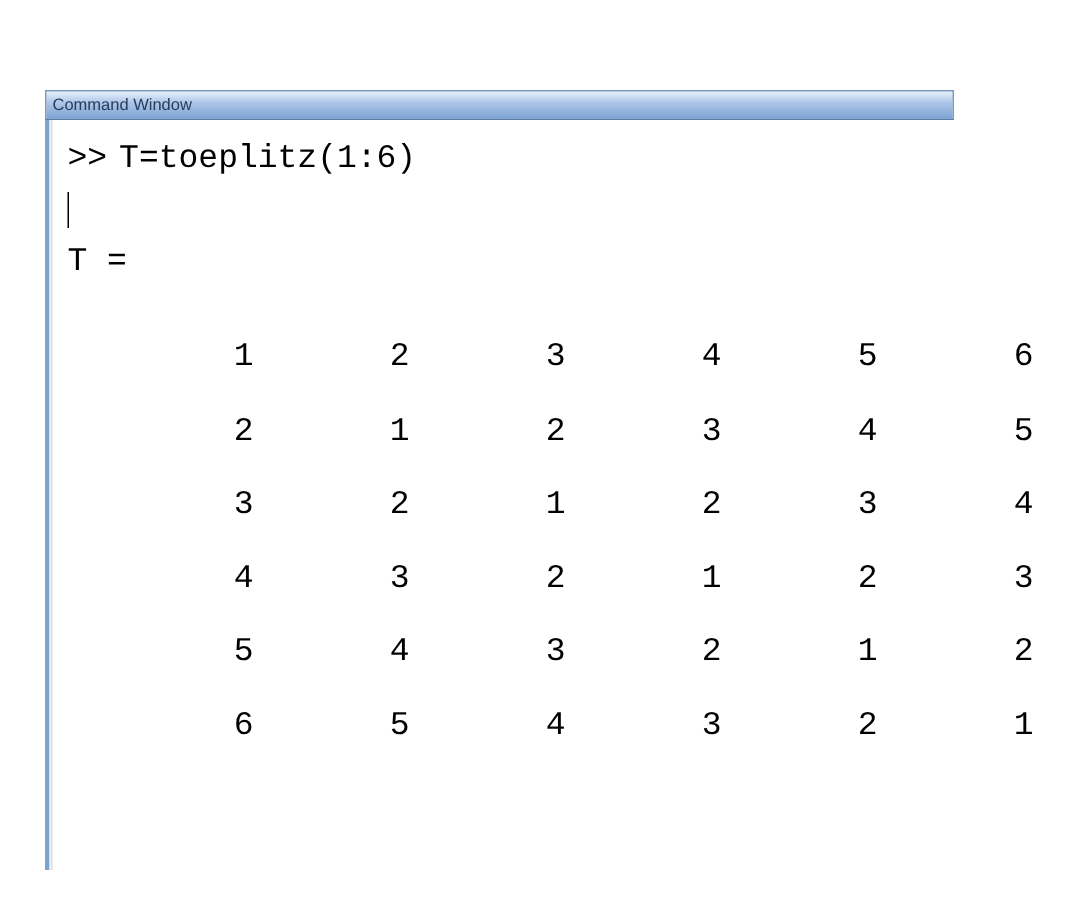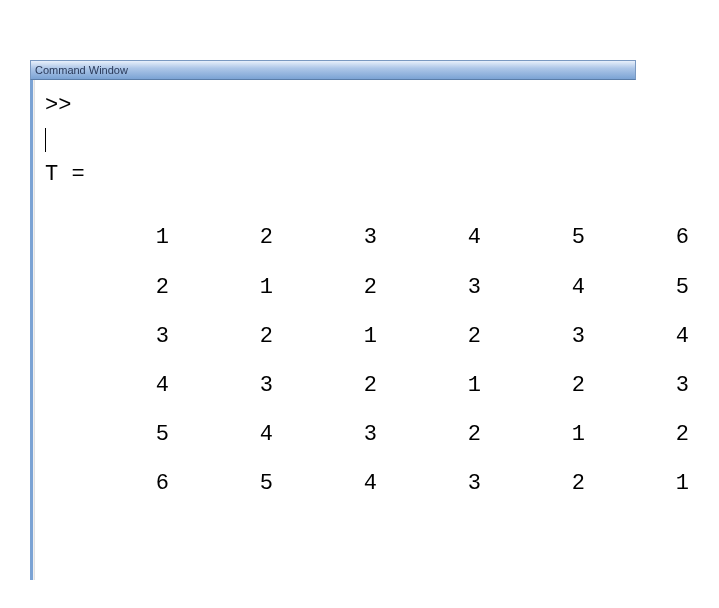--- a/index.html
+++ b/index.html
@@ -102,20 +102,21 @@
 <div class="container">
   <div class="window-title-bar">
     <span class="window-title">Command Window</span>
   </div>
 
   <div class="command-area">
     <div class="gutter"></div>
     <div class="content">
       <div class="prompt-line">
         <span class="prompt">&gt;&gt;</span>
+        <span>T=toeplitz(1:6)</span>
       </div>
       <div class="cursor-line">
         <span class="cursor"></span>
       </div>
       <div class="result-label">T =</div>
 
       <div class="matrix">
         <div class="matrix-row">
           <span class="matrix-cell">1</span>
           <span class="matrix-cell">2</span>

